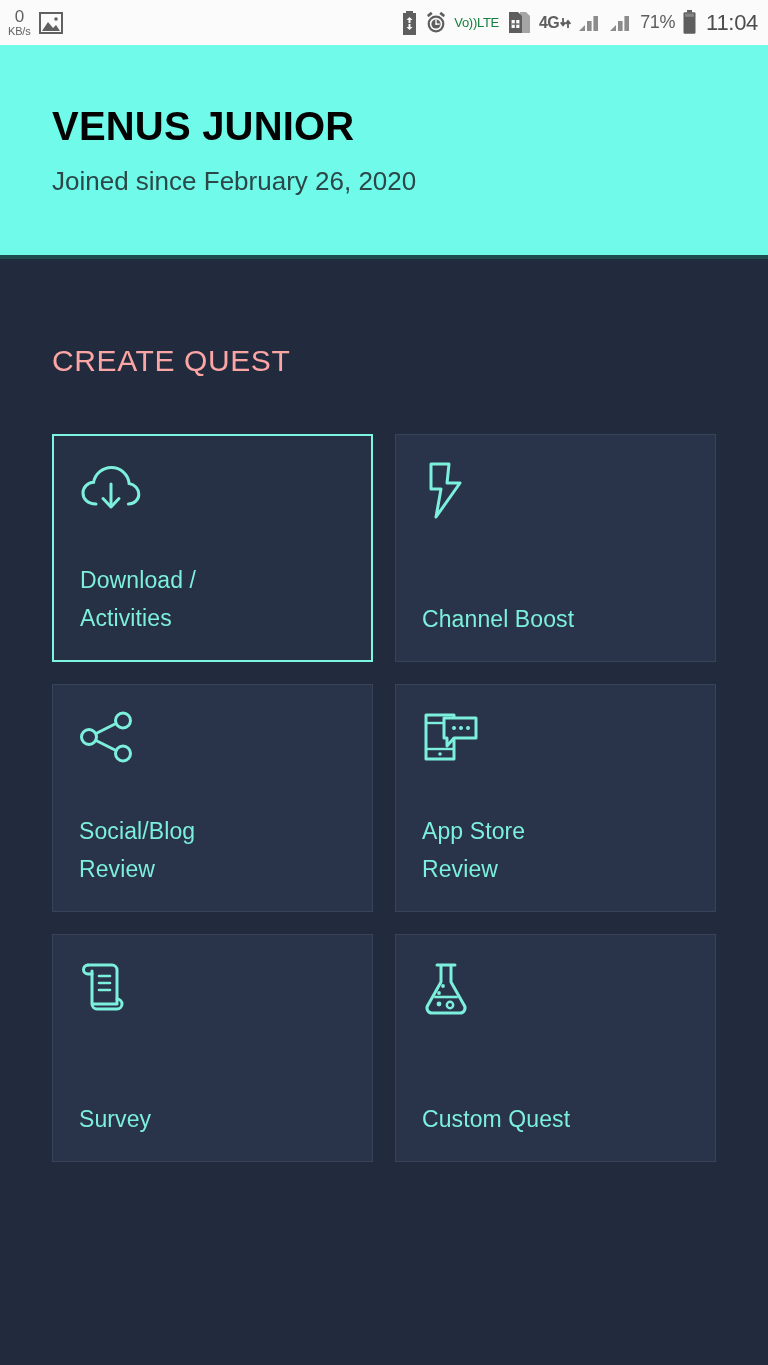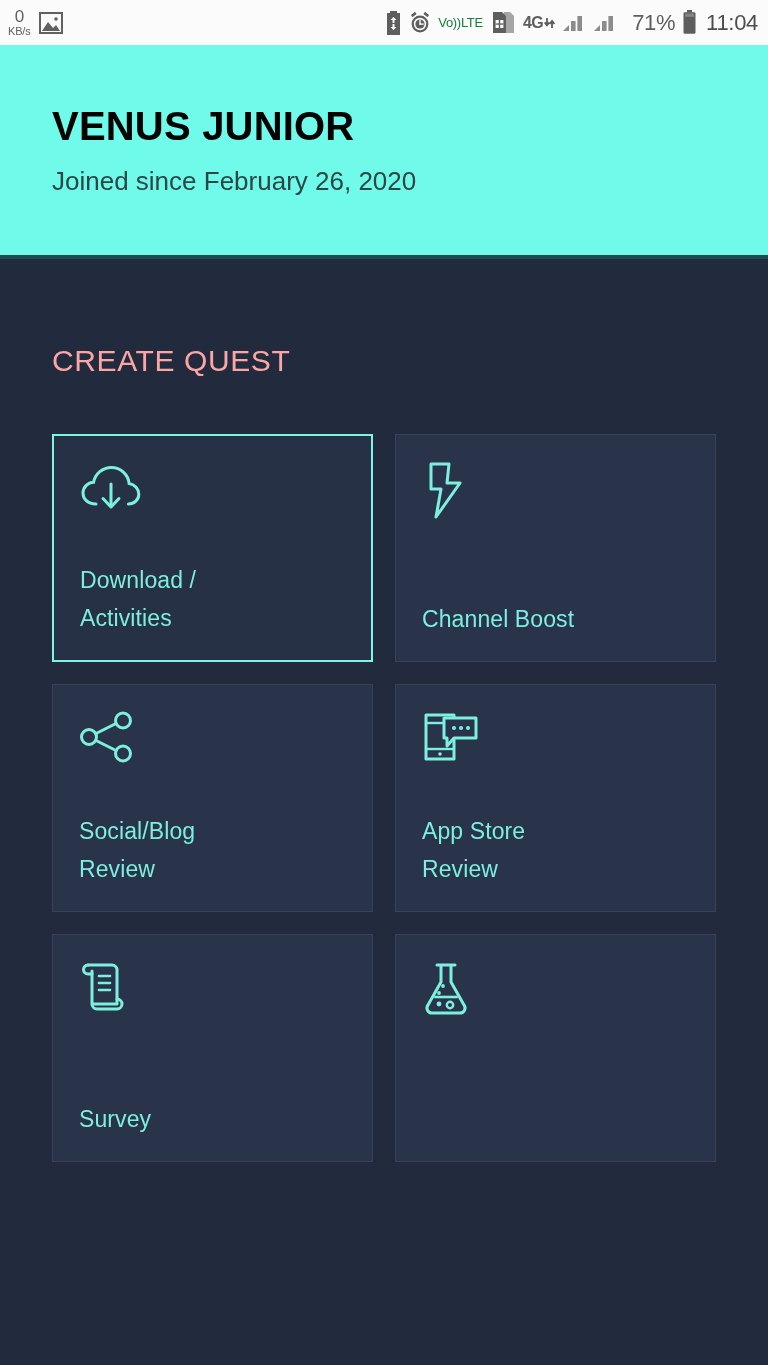--- a/index.html
+++ b/index.html
@@ -82,24 +82,23 @@
     line-height: 1;
   }
   .fourg .arrows {
     font-size: 11px;
     line-height: 0.85;
     display: flex;
     flex-direction: column;
     font-weight: 700;
   }
   .battery-pct {
-    font-size: 22px;
+    font-size: 18px;
     color: #5e5e5e;
     letter-spacing: -0.4px;
-    margin-left: 8px;
   }
   .clock {
     font-size: 22px;
     color: #4d4d4d;
     letter-spacing: -0.3px;
     margin-left: 2px;
   }
 
   
   .profile-header {
@@ -350,16 +349,17 @@
         <svg width="52" height="58" viewBox="0 0 52 58">
           <path d="M15 4 h18" fill="none" stroke="#7df0dd" stroke-width="3" stroke-linecap="round"></path>
           <path d="M19 4 v17 L6 44 a5 5 0 0 0 4.4 8 h27.2 a5 5 0 0 0 4.4 -8 L29 21 V4" fill="none" stroke="#7df0dd" stroke-width="3" stroke-linejoin="round"></path>
           <path d="M12.2 36 h23.6" fill="none" stroke="#7df0dd" stroke-width="2.6"></path>
           <circle cx="21" cy="25" r="1.9" fill="#7df0dd"></circle>
           <circle cx="17" cy="32" r="1.9" fill="#7df0dd"></circle>
           <circle cx="17" cy="43" r="2.4" fill="#7df0dd"></circle>
           <circle cx="28" cy="44" r="3.2" fill="none" stroke="#7df0dd" stroke-width="2.4"></circle>
         </svg>
       </span>
+      <span class="quest-label">Custom Quest</span>
     </div>
 
   </div>
 </div>
 
 </body></html>

